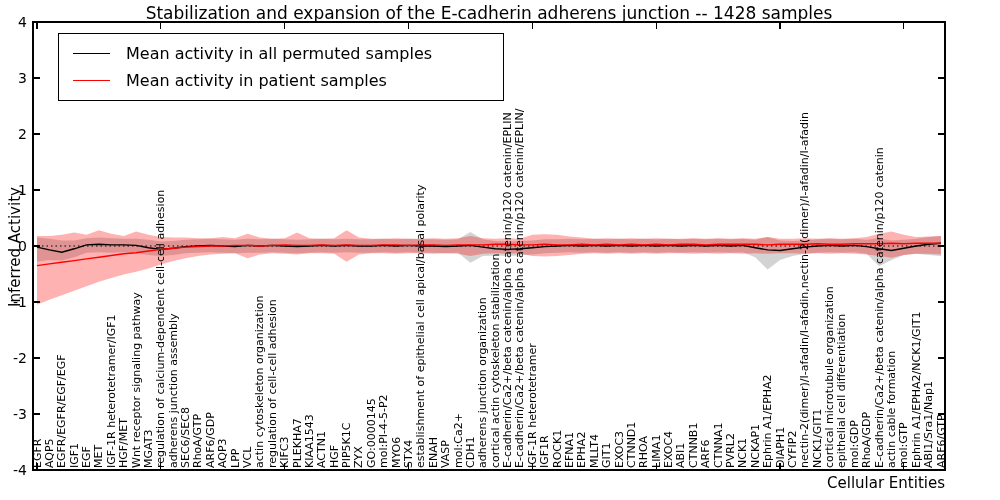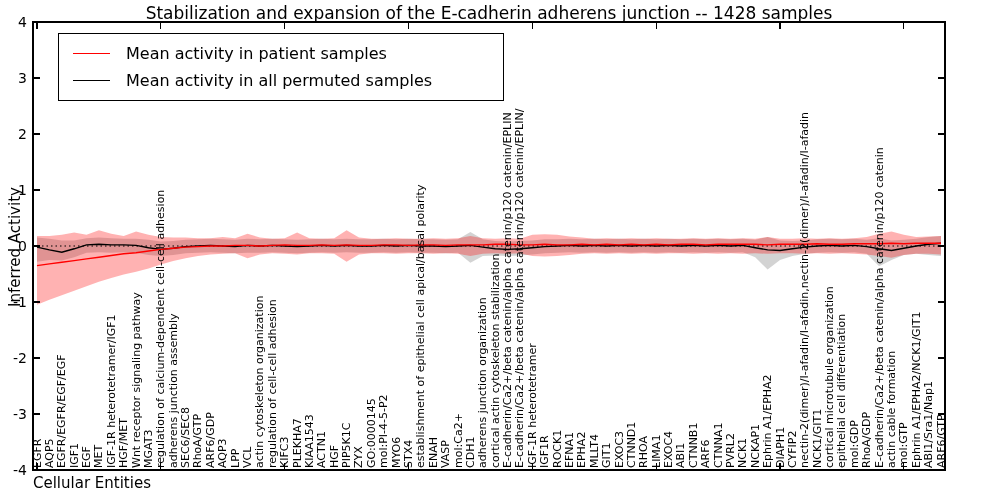--- a/index.html
+++ b/index.html
@@ -10,21 +10,21 @@
   .figure svg{position:absolute;left:0;top:0;}
   .title{
     position:absolute; left:33px; top:3px; width:912px; text-align:center;
     font-size:17px; white-space:nowrap;
   }
   .ylabel{
     position:absolute; left:-55px; top:238px; width:140px; text-align:center;
     font-size:15px; transform:rotate(-90deg); transform-origin:center center;
   }
   .xlabel{
-    position:absolute; left:33px; top:474px; width:912px; text-align:left;
+    position:absolute; left:33px; top:474px; width:912px; text-align:right;
     font-size:15px;
   }
   .ytick-label{
     position:absolute; width:26px; text-align:right; font-size:14px; line-height:16px;
   }
   .xtick-label{
     position:absolute; font-size:11px; line-height:11px; white-space:nowrap;
     transform:rotate(-90deg); transform-origin:0 100%;
   }
   .legend{
@@ -169,21 +169,21 @@
       <div class="xtick-label" style="left: 884.582px; top: 457px;">E-cadherin/Ca2+/beta catenin/alpha catenin/p120 catenin</div>
       <div class="xtick-label" style="left: 896.966px; top: 457px;">actin cable formation</div>
       <div class="xtick-label" style="left: 909.349px; top: 457px;">mol:GTP</div>
       <div class="xtick-label" style="left: 921.733px; top: 457px;">Ephrin A1/EPHA2/NCK1/GIT1</div>
       <div class="xtick-label" style="left: 934.116px; top: 457px;">ABI1/Sra1/Nap1</div>
       <div class="xtick-label" style="left: 946.5px; top: 457px;">ARF6/GTP</div>
     </div>
 
   <div class="legend">
     <div class="legend-row">
+      <div class="legend-swatch" style="border-top-color: rgb(0, 0, 0);"></div>
+      <div class="legend-label">Mean activity in all permuted samples</div>
+    </div>
+    <div class="legend-row">
       <div class="legend-swatch" style="border-top-color: rgb(255, 0, 0);"></div>
       <div class="legend-label">Mean activity in patient samples</div>
-    </div>
-    <div class="legend-row">
-      <div class="legend-swatch" style="border-top-color: rgb(0, 0, 0);"></div>
-      <div class="legend-label">Mean activity in all permuted samples</div>
     </div>
   </div>
 </div>
 
 </body></html>

